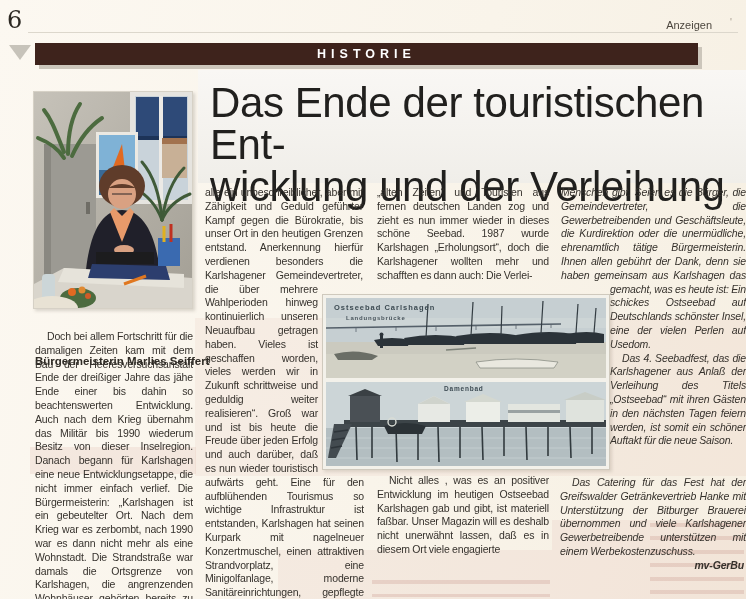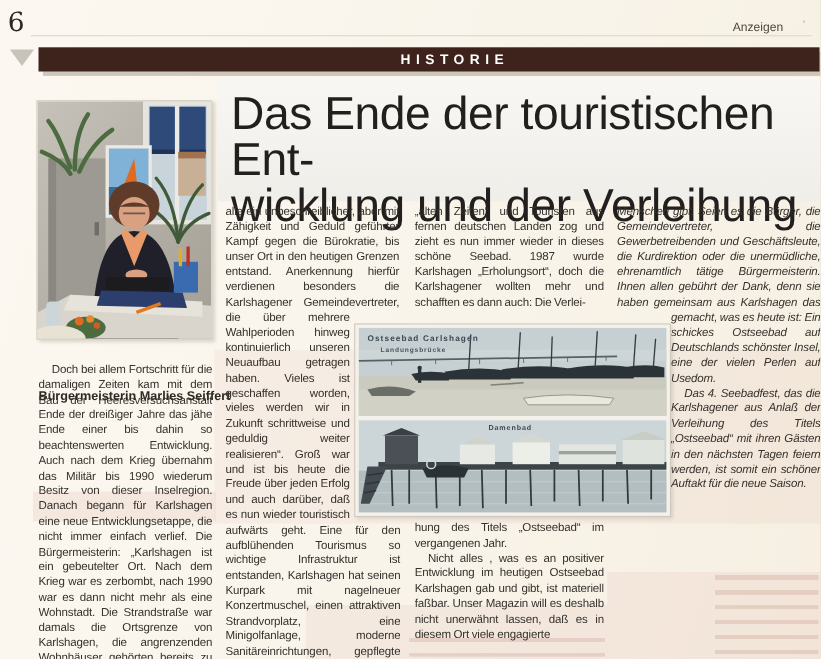--- a/index.html
+++ b/index.html
@@ -11,21 +11,21 @@
   .page-number{position:absolute;left:7px;top:6px;font-family:"DejaVu Serif",serif;
                font-size:24px;color:#2c2822;letter-spacing:1px;}
   .corner-triangle{position:absolute;left:9px;top:45px;width:0;height:0;
                border-left:11px solid transparent;border-right:11px solid transparent;
                border-top:15px solid #c7c3ba;}
   .top-rule{position:absolute;left:28px;top:32px;width:710px;height:1px;background:#dcd7cc;}
   .anzeigen{position:absolute;right:34px;top:19px;font-size:11px;color:#4c463e;}
   .anzeigen-tick{position:absolute;right:14px;top:17px;font-size:10px;color:#a89f92;}
   .section-bar{position:absolute;left:35px;top:43px;width:663px;height:22px;
                background:#3e231c;box-shadow:4px 4px 0 0 #ccc6bb;
-               display:flex;align-items:center;justify-content:center;padding-left:47px;}
+               display:flex;align-items:center;justify-content:center;}
   .section-bar span{color:#ffffff;font-size:12.5px;font-weight:bold;letter-spacing:5px;}
   
   .headline-band{position:absolute;left:198px;top:70px;width:548px;height:113px;
                background:linear-gradient(#f9f7f4,#f0eee9);z-index:1;}
   .headline{position:absolute;left:210px;top:82px;width:536px;z-index:2;
                font-size:42px;line-height:42px;font-weight:500;color:#21201e;letter-spacing:-0.4px;}
   
   .tint{position:absolute;z-index:0;}
   .t1{left:195px;top:318px;width:551px;height:158px;background:rgba(214,158,146,0.10);}
   .t2{left:30px;top:447px;width:166px;height:27px;background:rgba(214,158,146,0.16);}
@@ -258,24 +258,27 @@
     <div class="sp-r0"></div>
     <div class="sp-r1"></div>
     <p>alle ein unbeschreiblicher, aber mit Zähigkeit und Geduld geführter Kampf gegen die Bürokratie, bis unser Ort in den heutigen Grenzen entstand. Anerkennung hierfür verdienen besonders die Karlshagener Gemeindevertreter, die über mehrere Wahlperioden hinweg kontinuierlich unseren Neuaufbau getragen haben. Vieles ist geschaffen worden, vieles werden wir in Zukunft schrittweise und geduldig weiter realisieren“. Groß war und ist bis heute die Freude über jeden Erfolg und auch darüber, daß es nun wieder touristisch aufwärts geht. Eine für den aufblühenden Tourismus so wichtige Infrastruktur ist entstanden, Karlshagen hat seinen Kurpark mit nagelneuer Konzertmuschel, einen attraktiven Strandvorplatz, eine Minigolfanlage, moderne Sanitäreinrichtungen, gepflegte gastronomische- und Dienstleistungseinrichtungen, einen sanierten Hafen ... Treue Fans aus</p>
   </div>
 
   <div class="col col3a">
     <p>„alten Zeiten“ und Touristen aus fernen deutschen Landen zog und zieht es nun immer wieder in dieses schöne Seebad. 1987 wurde Karlshagen „Erholungsort“, doch die Karlshagener wollten mehr und schafften es dann auch: Die Verlei-</p>
   </div>
 
   <div class="col col3b">
-    <p>hung des Titels „Ostseebad“ im vergangenen Jahr.</p>
     <p class="indent">Nicht alles , was es an positiver Entwicklung im heutigen Ostseebad Karlshagen gab und gibt, ist materiell faßbar. Unser Magazin will es deshalb nicht unerwähnt lassen, daß es in diesem Ort viele engagierte</p>
   </div>
 
   <div class="col col4">
     <div class="sp-l0"></div>
     <div class="sp-l1"></div>
     <p>Menschen gibt. Seien es die Bürger, die Gemeindevertreter, die Gewerbetreibenden und Geschäftsleute, die Kurdirektion oder die unermüdliche, ehrenamtlich tätige Bürgermeisterin. Ihnen allen gebührt der Dank, denn sie haben gemeinsam aus Karlshagen das gemacht, was es heute ist: Ein schickes Ostseebad auf Deutschlands schönster Insel, eine der vielen Perlen auf Usedom.</p>
     <p class="indent">Das 4. Seebadfest, das die Karlshagener aus Anlaß der Verleihung des Titels „Ostseebad“ mit ihren Gästen in den nächsten Tagen feiern werden, ist somit ein schöner Auftakt für die neue Saison.</p>
+    <div class="clearblock">
+      <p class="indent">Das Catering für das Fest hat der Greifswalder Getränkevertrieb Hanke mit Unterstützung der Bitburger Brauerei übernommen und viele Karlshagener Gewerbetreibende unterstützen mit einem Werbekostenzuschuss.</p>
+      <p class="credit">mv-GerBu</p>
+    </div>
   </div>
 
 </div>
 
 </body></html>

